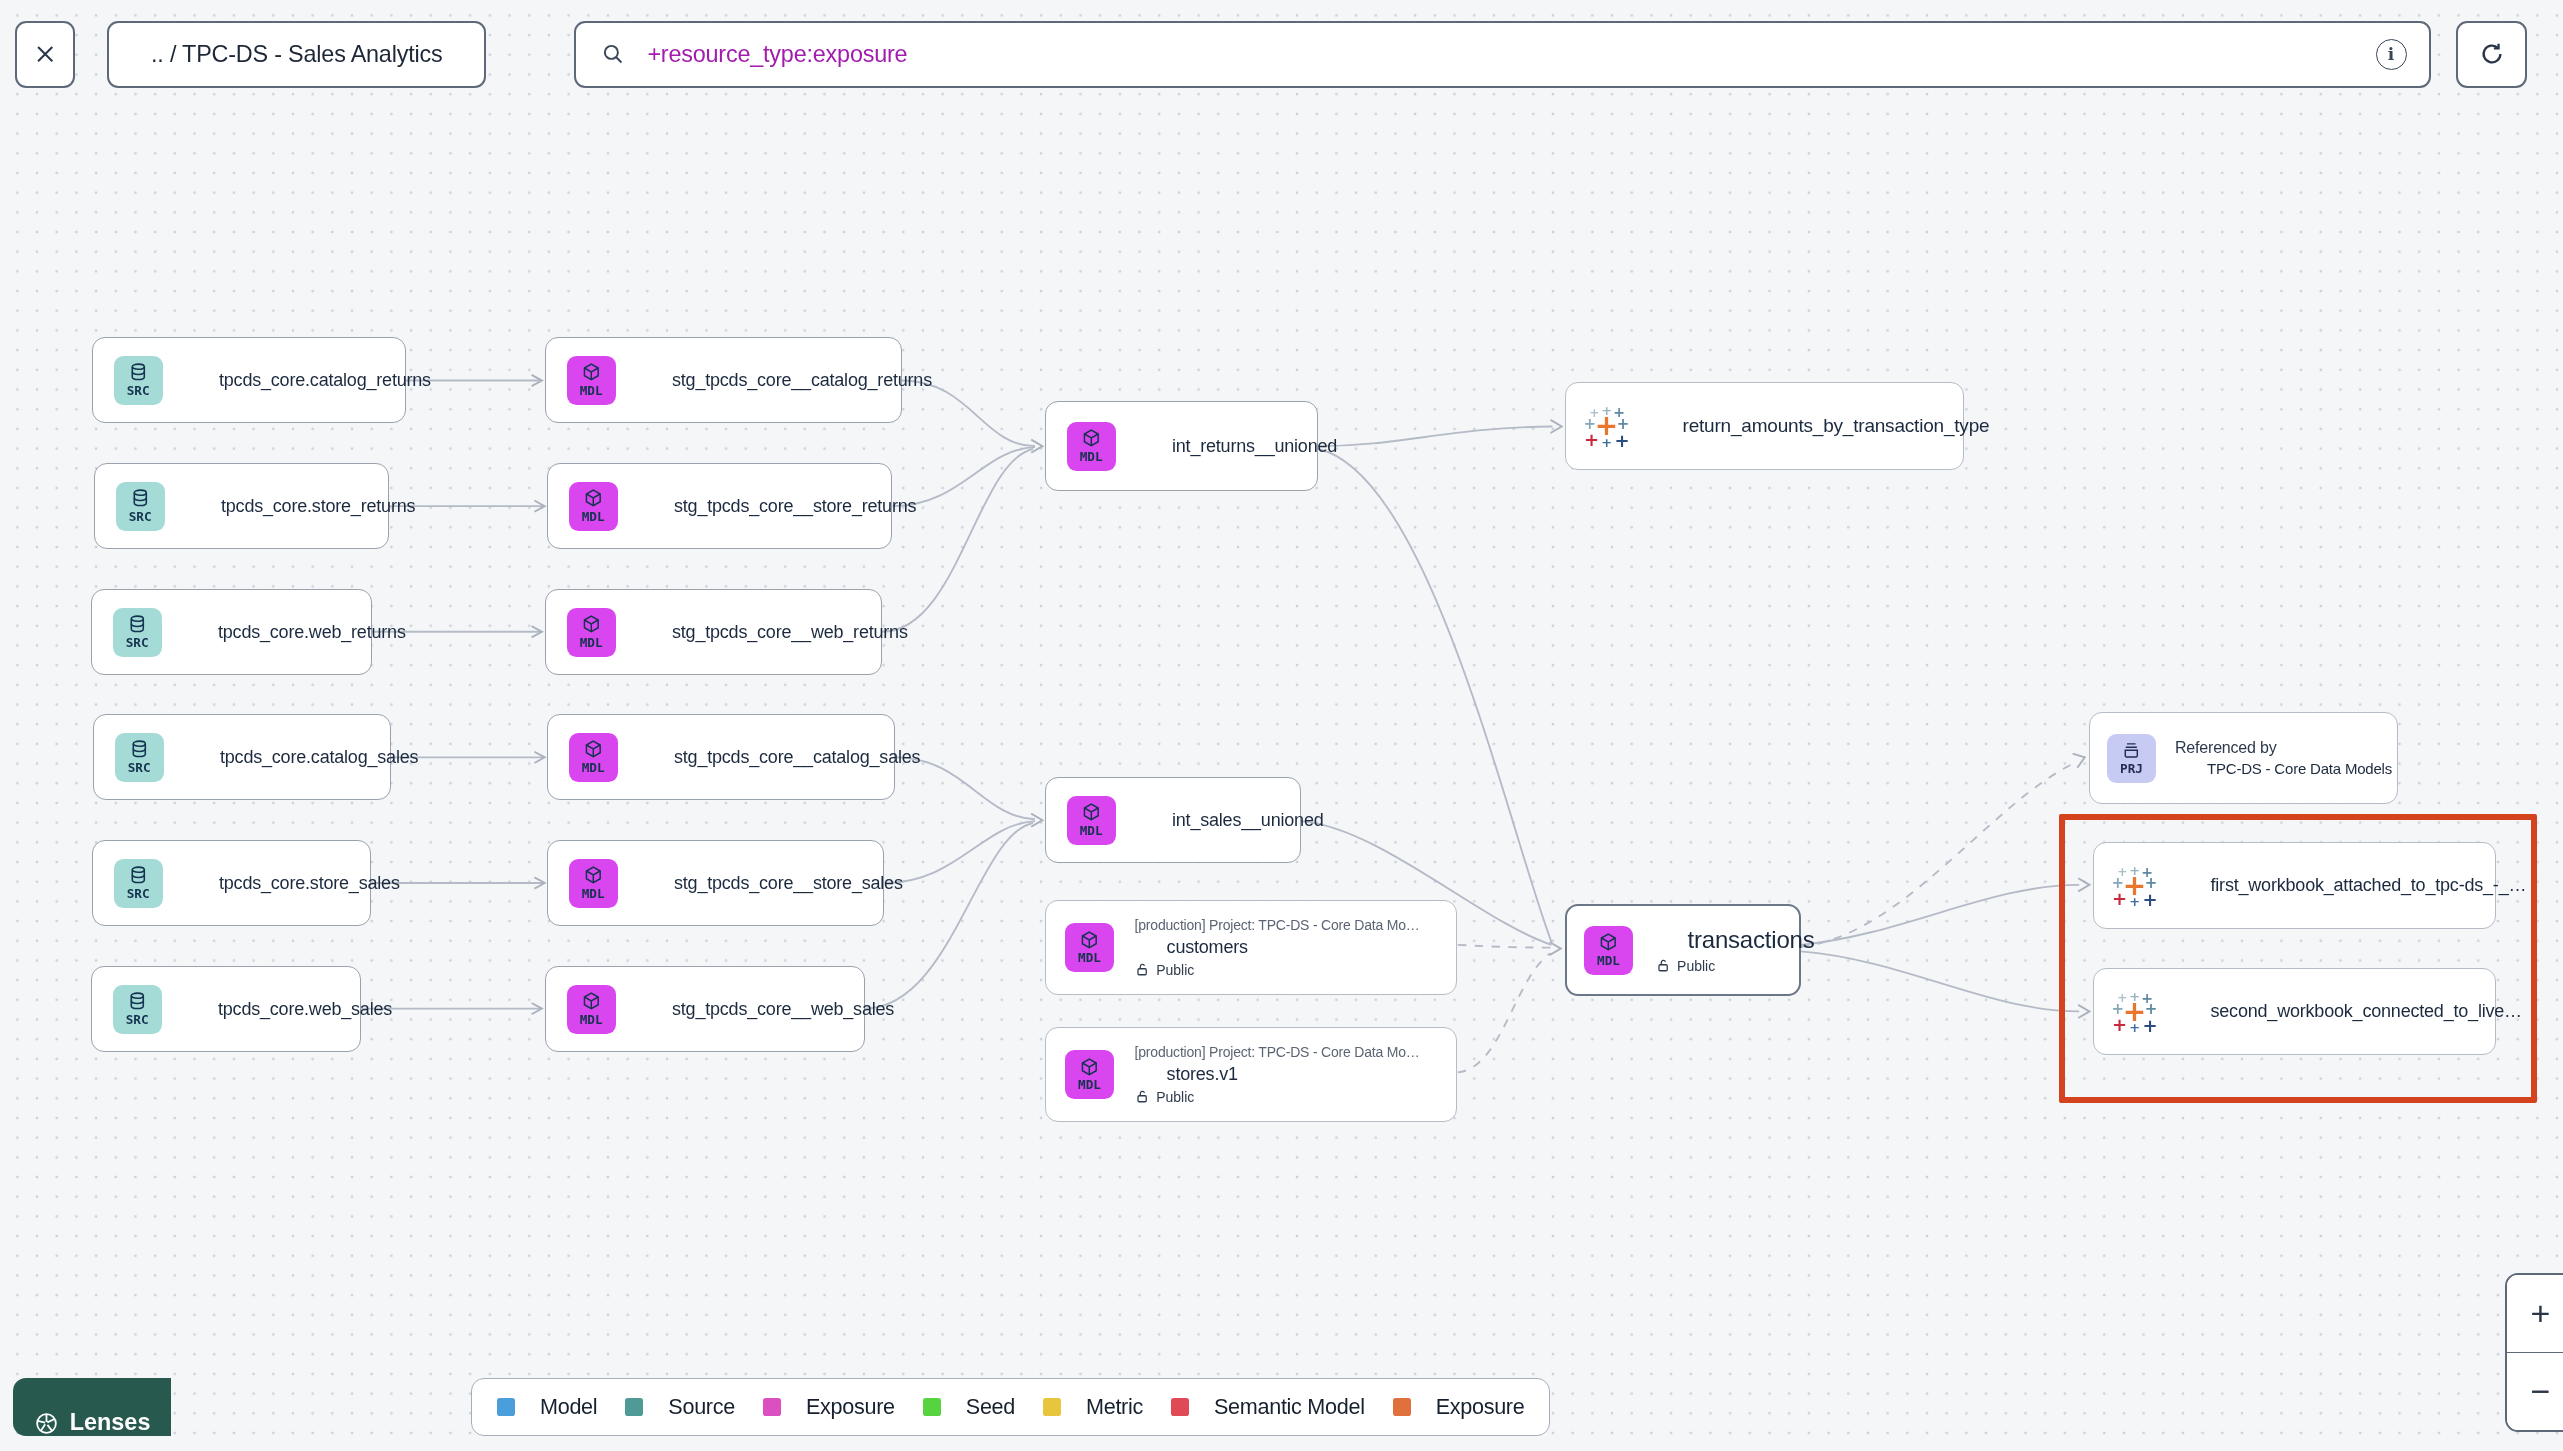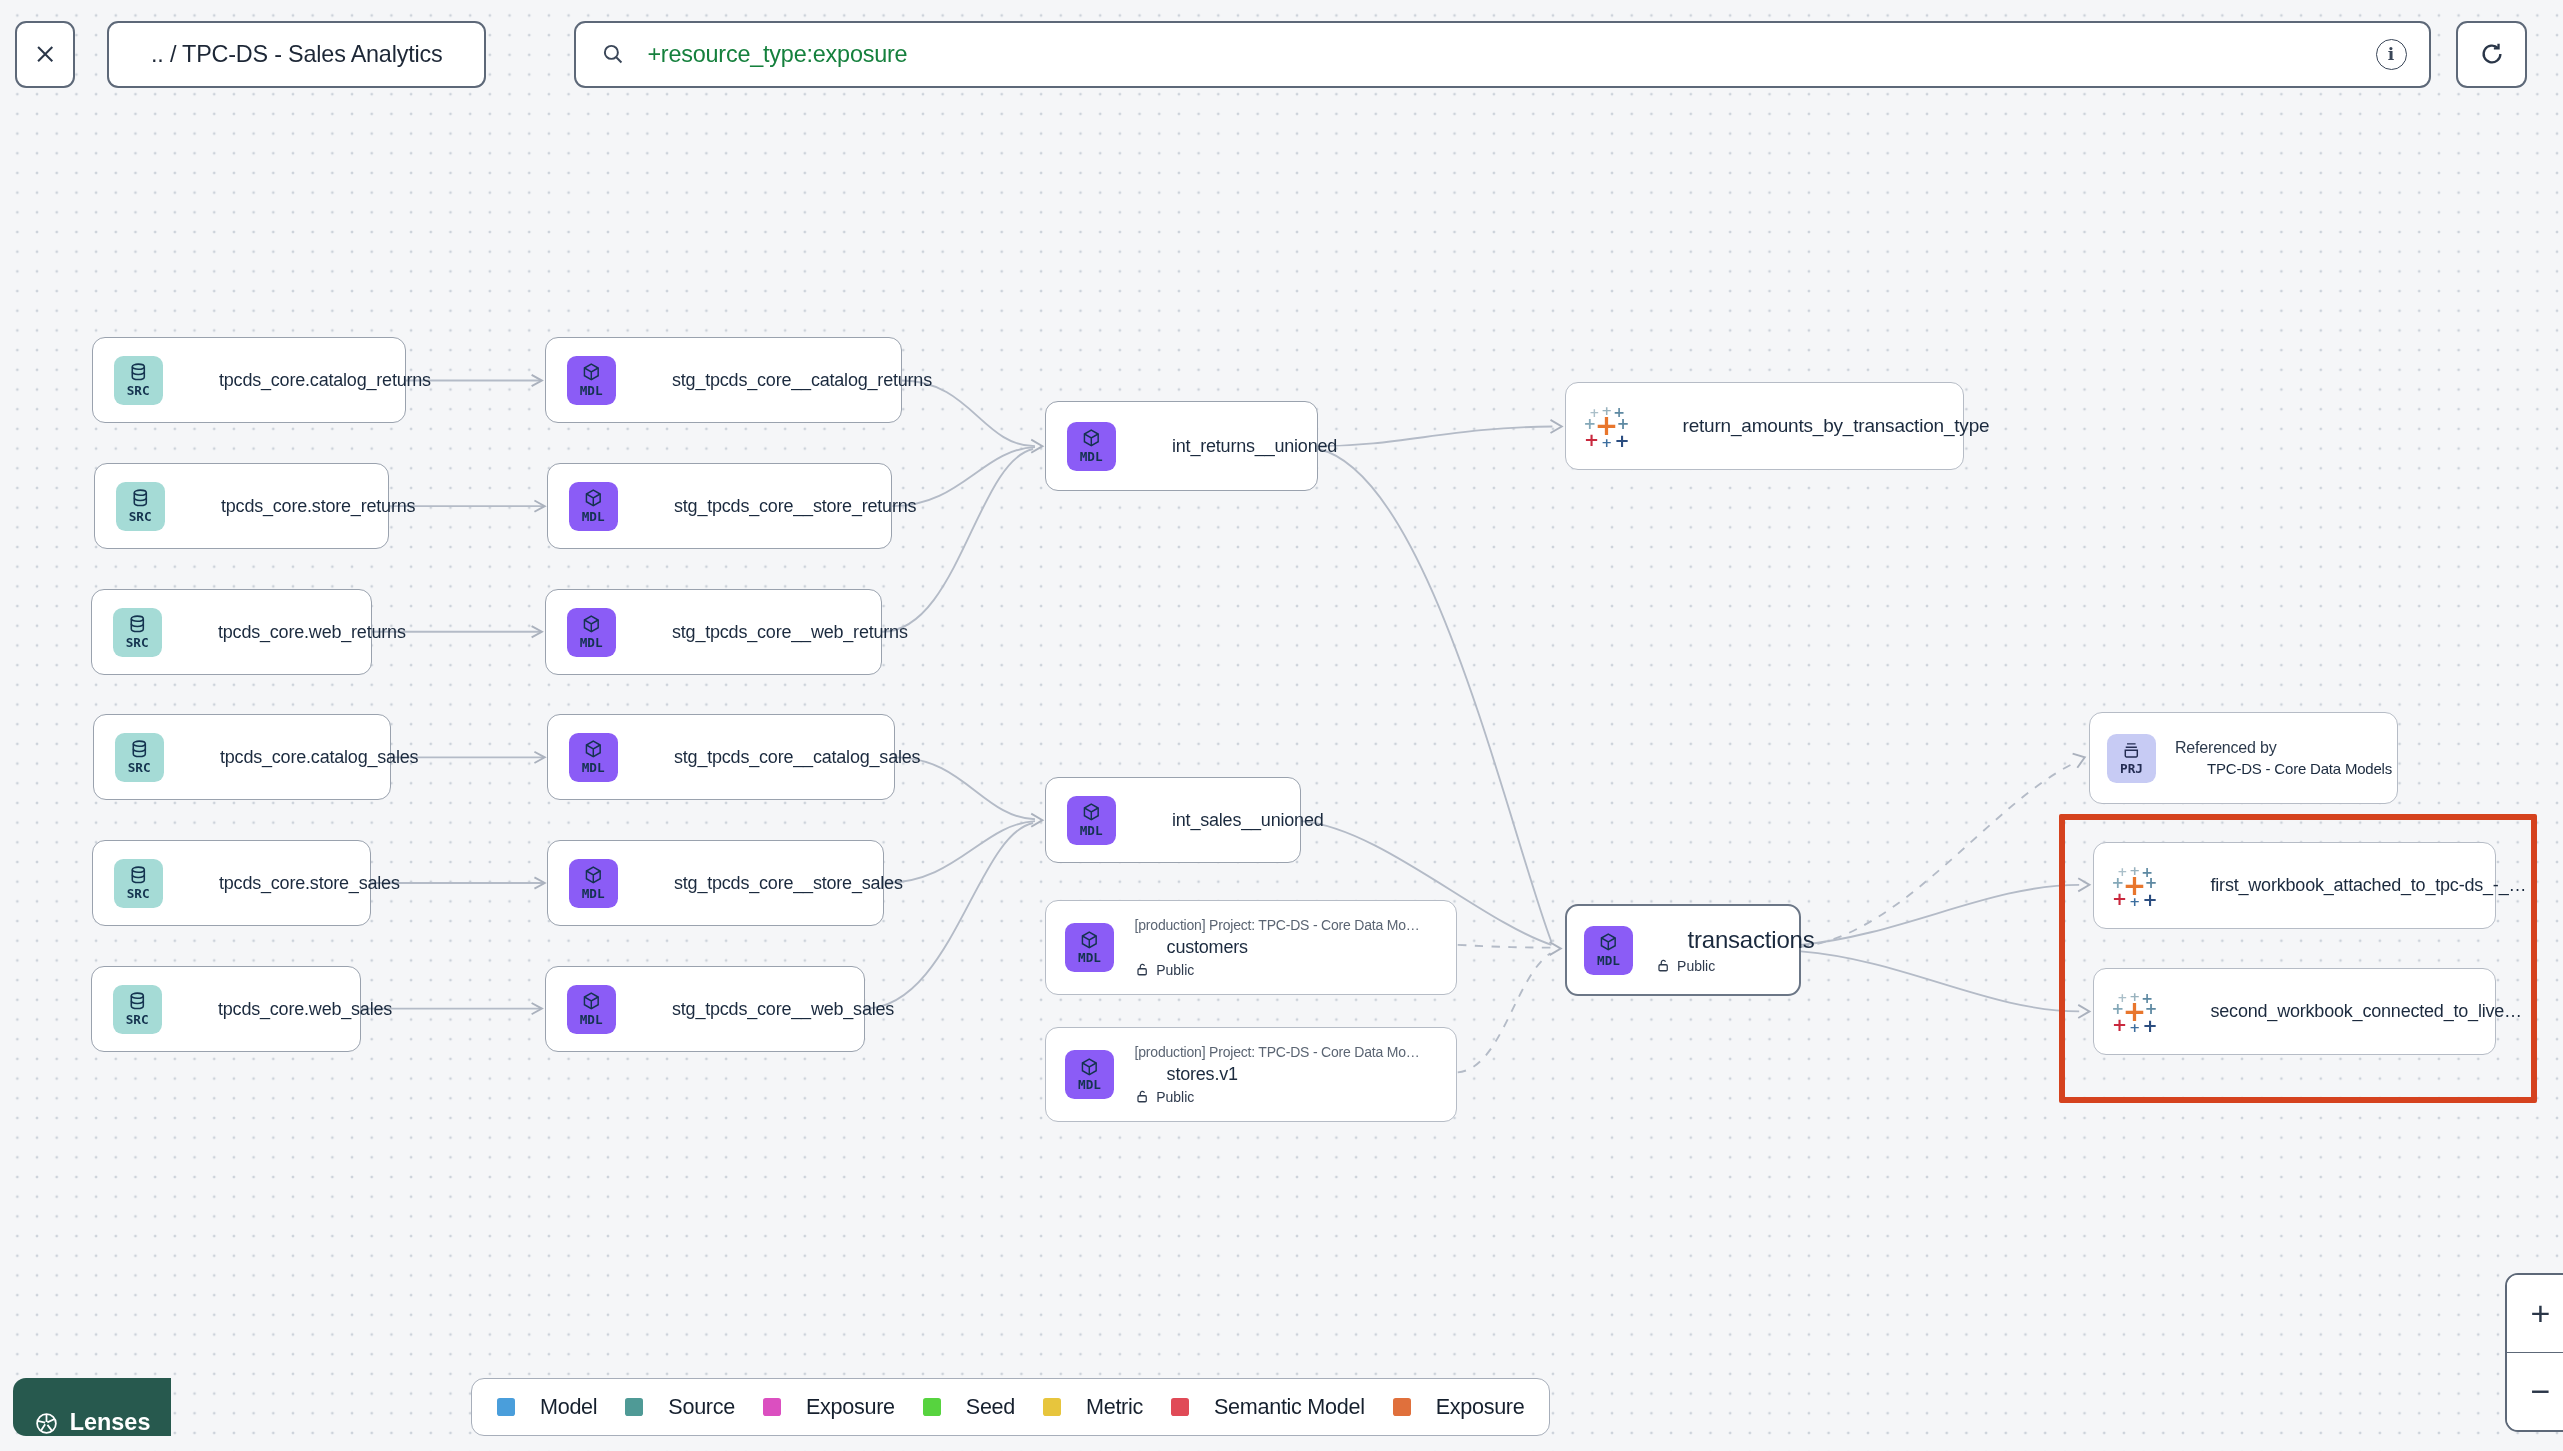--- a/index.html
+++ b/index.html
@@ -30,21 +30,21 @@
   .nlabel{font-size:18px;letter-spacing:-0.2px;color:#1b2a3e;white-space:nowrap;margin-left:32px;}
   .stack{display:flex;flex-direction:column;gap:3.7px;min-width:0;}
   .meta{font-size:14px;color:#5b6573;letter-spacing:-0.2px;white-space:nowrap;}
   .access{display:flex;align-items:center;gap:6.6px;font-size:14px;color:#2e3a4d;}
   .badge{
     width:49px;height:49px;border-radius:9.4px;flex:0 0 auto;
     display:flex;flex-direction:column;align-items:center;justify-content:center;gap:1.9px;
     font-family:"DejaVu Sans Mono",monospace;font-size:12.7px;font-weight:700;line-height:1;
   }
   .badge-src{background:#a5dbd6;color:#14334f;}
-  .badge-mdl{background:#8b5cf6;color:#14334f;}
+  .badge-mdl{background:#d946ef;color:#14334f;}
   .badge-prj{background:#c7cbf4;color:#232c52;}
   .tableau-icon{width:43px;height:43px;position:relative;flex:0 0 auto;}
   .tableau-icon span{position:absolute;transform:translate(-50%,-50%);font-weight:700;line-height:1;font-family:"DejaVu Sans",sans-serif;}
 
   .highlight-box{
     position:absolute;z-index:2;border:6.6px solid #d5421e;
     background:transparent;pointer-events:none;border-radius:1.9px;
   }
 
   
@@ -54,21 +54,21 @@
     display:flex;align-items:center;justify-content:center;cursor:pointer;
     color:#1d2736;font-size:23.4px;letter-spacing:-0.2px;
   }
   .searchbar{
     position:absolute;z-index:6;box-sizing:border-box;top:20.6px;left:574px;width:1857px;height:67px;
     background:#fff;border:2.3px solid #5d6878;border-radius:11.2px;
     display:flex;align-items:center;padding:0 22.5px 0 24.4px;gap:19px;
   }
   .searchbar input{
     flex:1;border:none;outline:none;font-family:"Liberation Sans",sans-serif;
-    font-size:23.4px;color:#15803d;background:transparent;letter-spacing:-0.2px;
+    font-size:23.4px;color:#a21caf;background:transparent;letter-spacing:-0.2px;
   }
   .info-badge{
     width:29px;height:29px;border-radius:50%;border:1.9px solid #3a4658;flex:0 0 auto;
     display:flex;align-items:center;justify-content:center;
     font-family:"DejaVu Serif",serif;font-size:17px;font-weight:700;color:#3a4658;cursor:pointer;
   }
 
   
   .ctl-group{
     position:absolute;z-index:6;left:13px;top:1378px;height:58px;display:flex;cursor:pointer;

